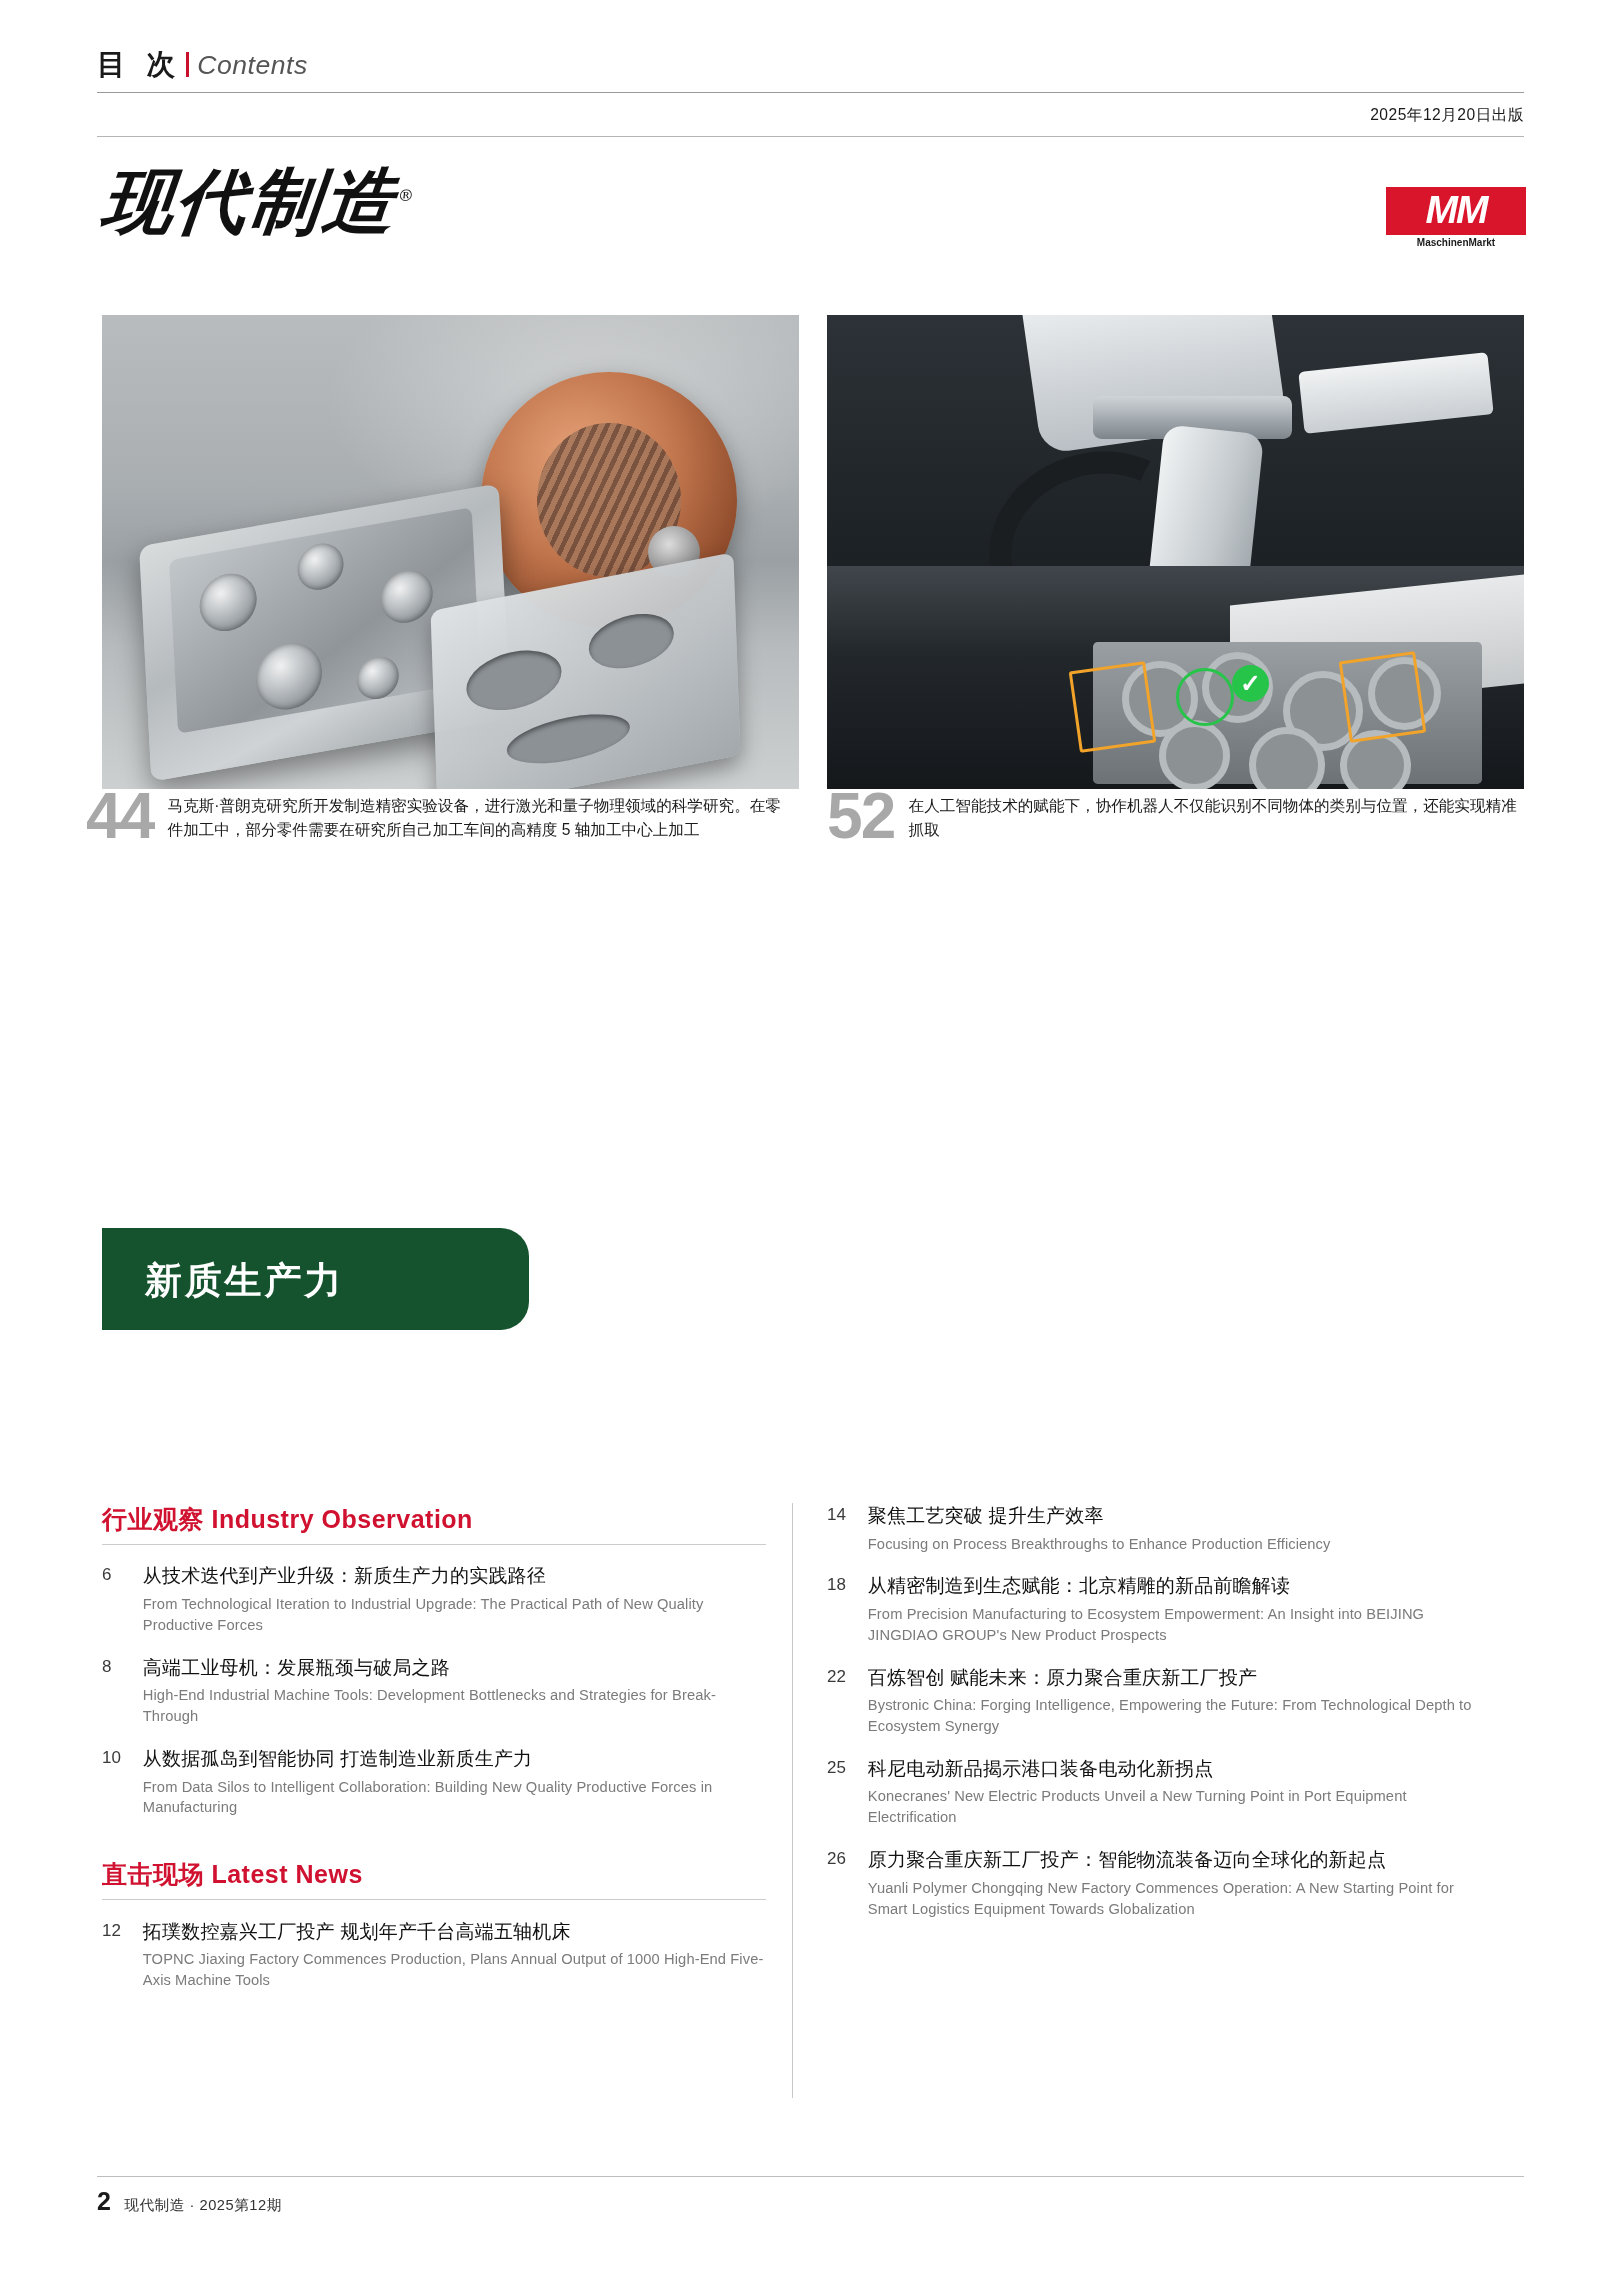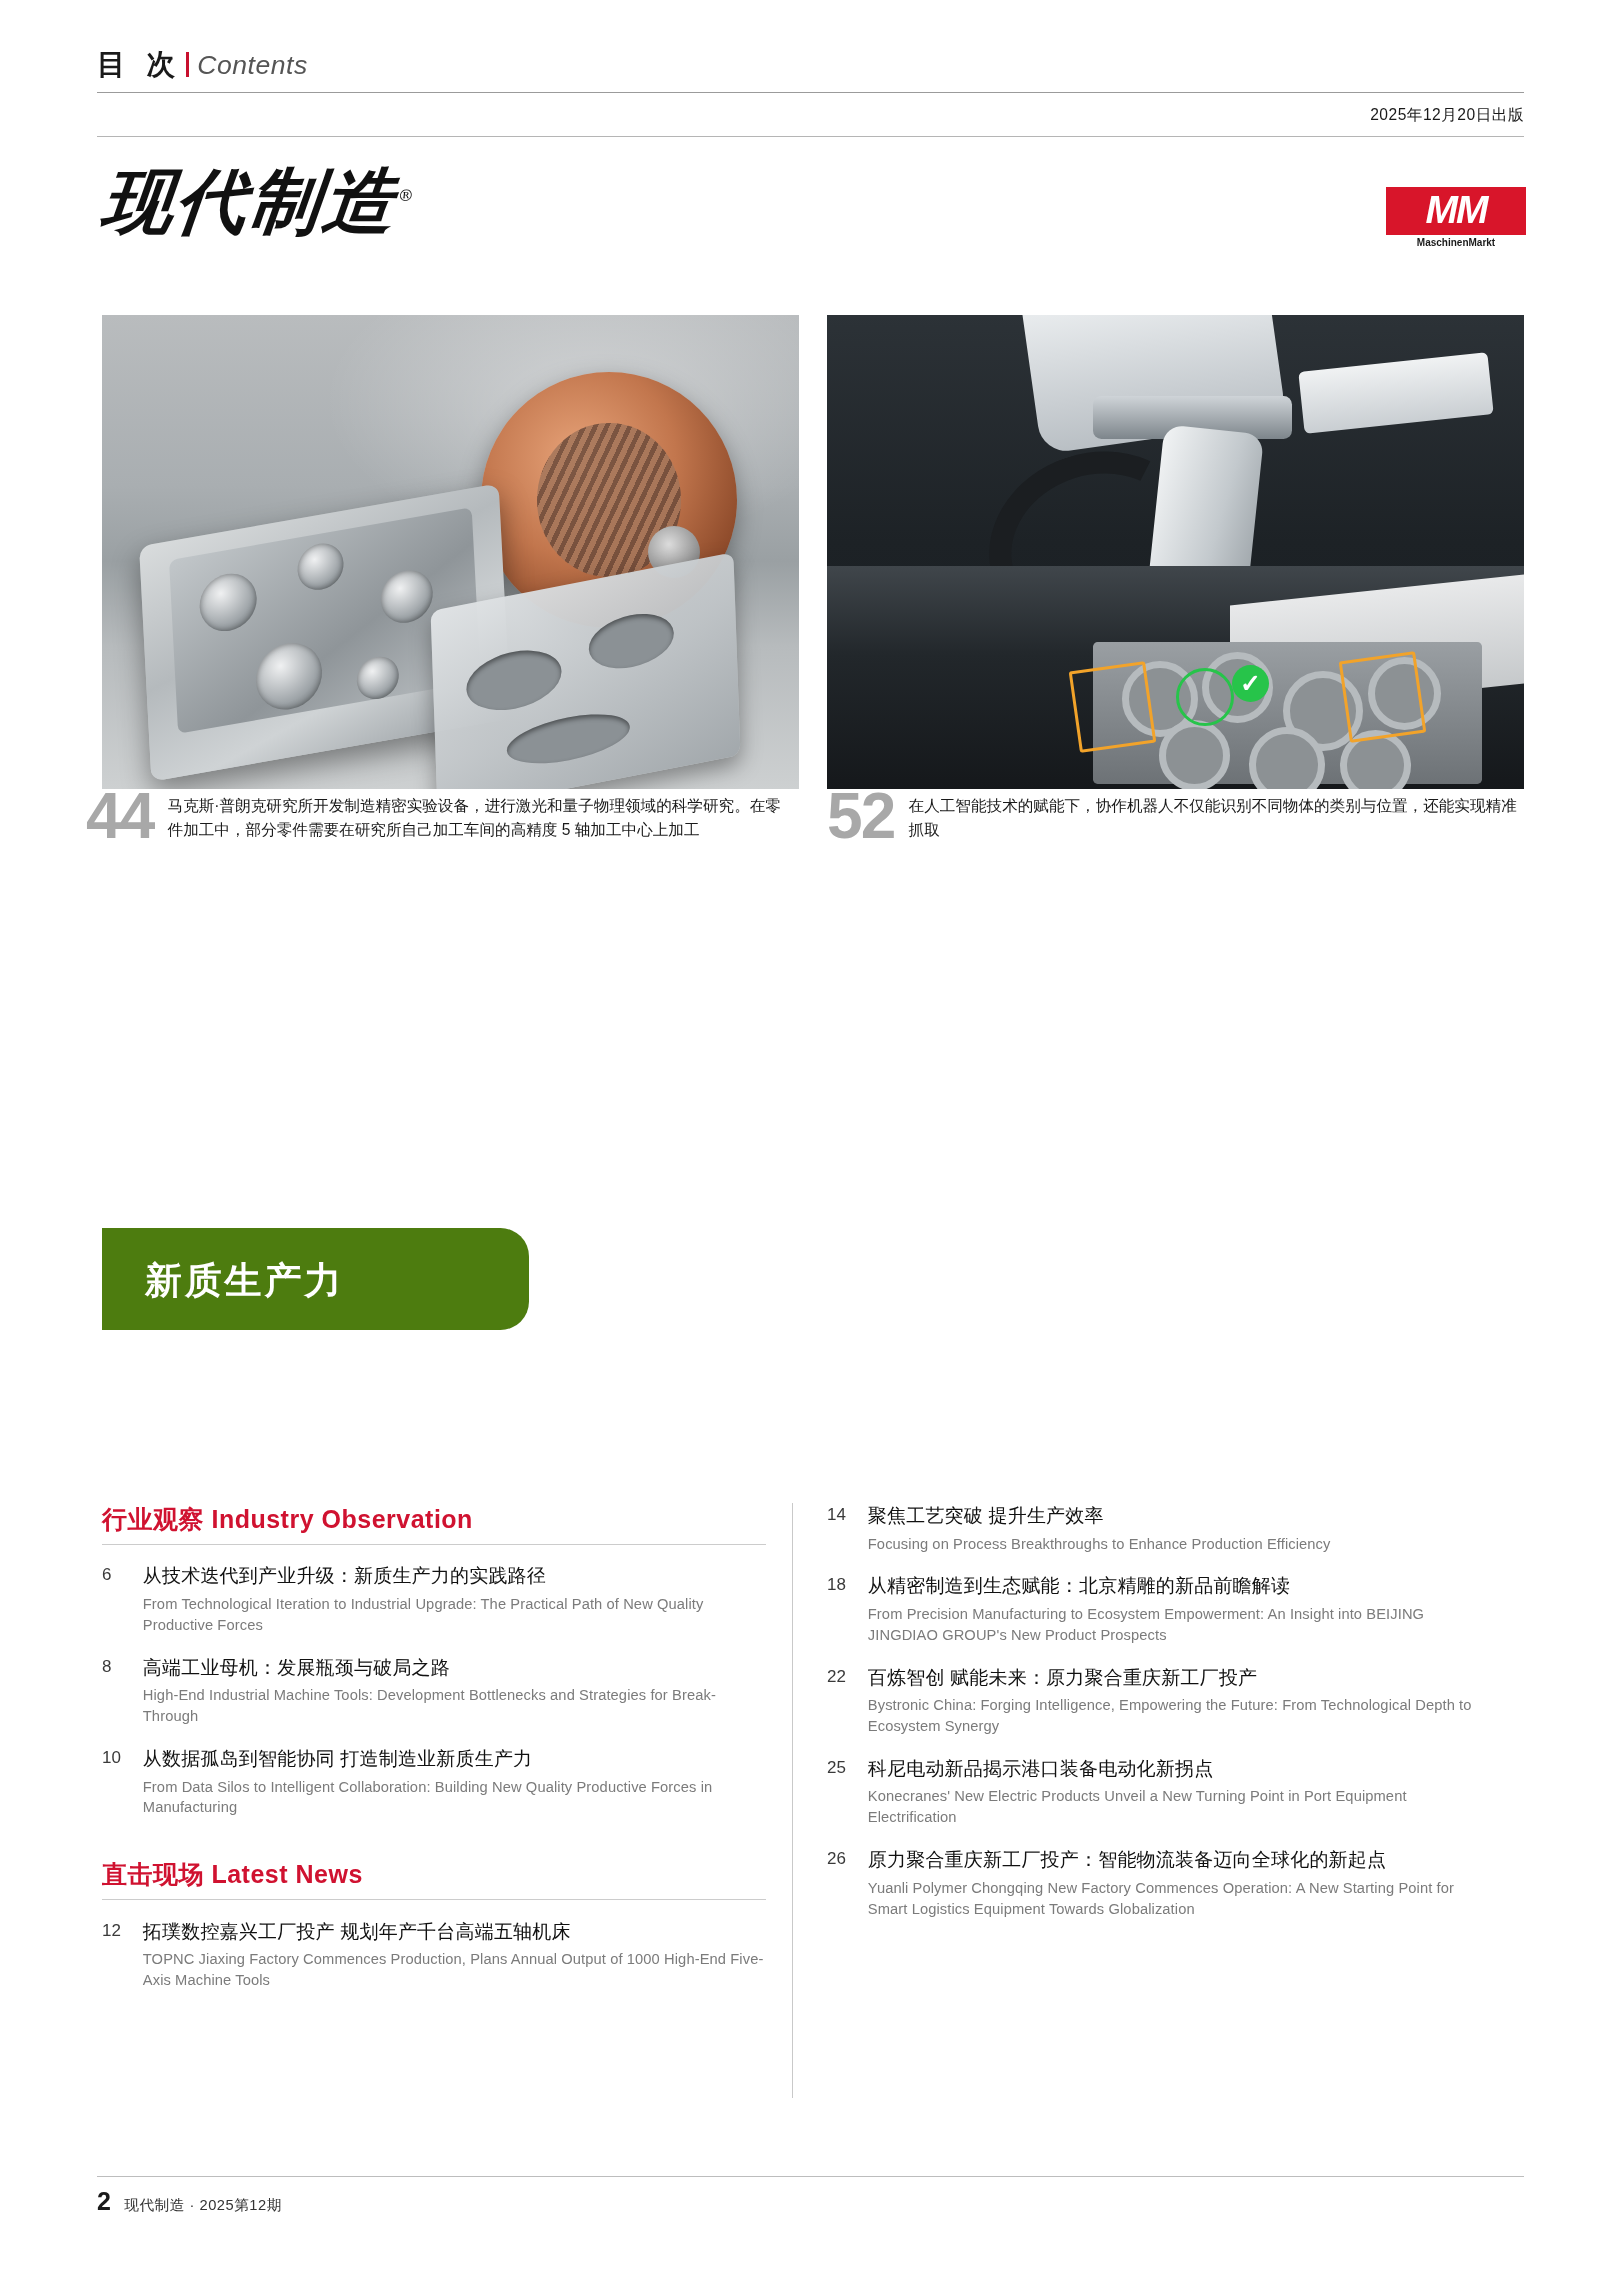--- a/index.html
+++ b/index.html
@@ -354,21 +354,21 @@
     padding-top: 4px;
   }
 
   
   .banner {
     position: absolute;
     left: 102px;
     top: 1228px;
     width: 427px;
     height: 102px;
-    background: #4d7c0f;
+    background: #14532d;
     border-radius: 0 28.5px 28.5px 0;
   }
   .banner-label {
     font-size: 37px;
     font-weight: bold;
     color: #ffffff;
     letter-spacing: 2.8px;
     padding: 27.5px 0 0 43px;
   }
 

